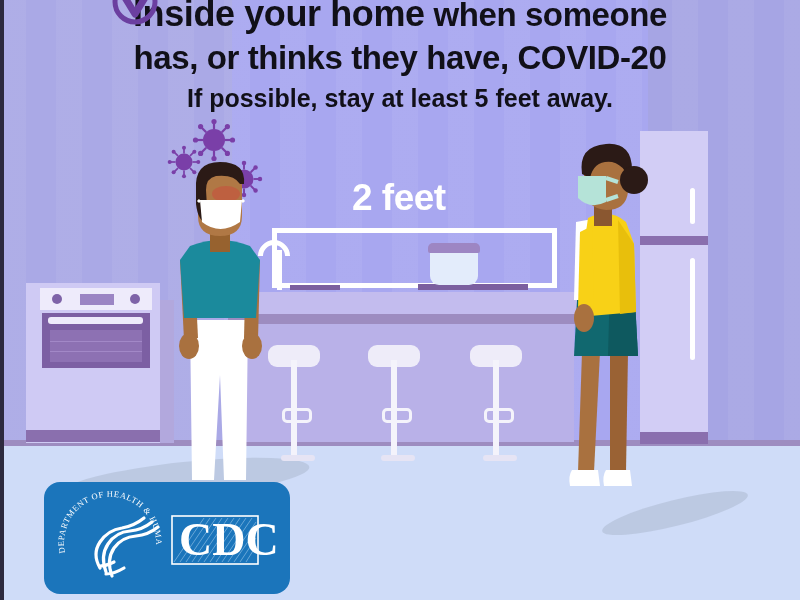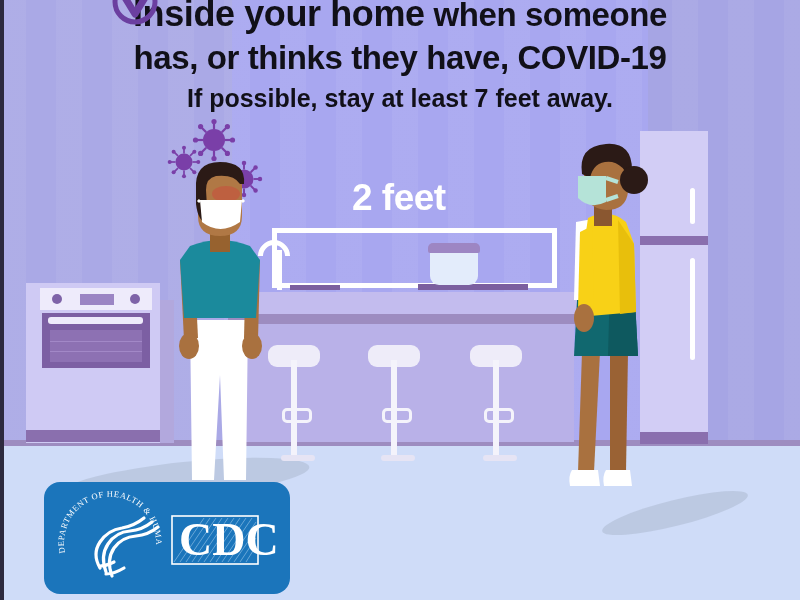--- a/index.html
+++ b/index.html
@@ -549,24 +549,24 @@
 
   <svg class="check-badge" viewBox="0 0 48 48">
     <circle cx="24" cy="24" r="20" fill="none" stroke="#6b3fa0" stroke-width="5"></circle>
     <path d="M13 18 L24 36 L35 18" fill="none" stroke="#6b3fa0" stroke-width="7" stroke-linecap="round" stroke-linejoin="round"></path>
   </svg>
 
   <div class="headline">
     <div class="headline-line">
       <span class="hl-strong">Inside your home</span><span> when someone</span>
     </div>
-    <div class="headline-line">has, or thinks they have, COVID-19</div>
+    <div class="headline-line">has, or thinks they have, COVID-20</div>
   </div>
 
-  <div class="subline">If possible, stay at least 7 feet away.</div>
+  <div class="subline">If possible, stay at least 5 feet away.</div>
 
   <div class="cdc-logo">
     <svg width="246" height="112" viewBox="0 0 246 112">
 
       <defs>
         <path id="sealArc" d="M 22 74 A 46 46 0 1 1 112 62"></path>
       </defs>
       <text font-family="Liberation Serif, serif" font-size="8.5" fill="#ffffff" letter-spacing="0.6">
         <textPath href="#sealArc" startOffset="2%">DEPARTMENT OF HEALTH &amp; HUMAN SERVICES·USA</textPath>
       </text>

